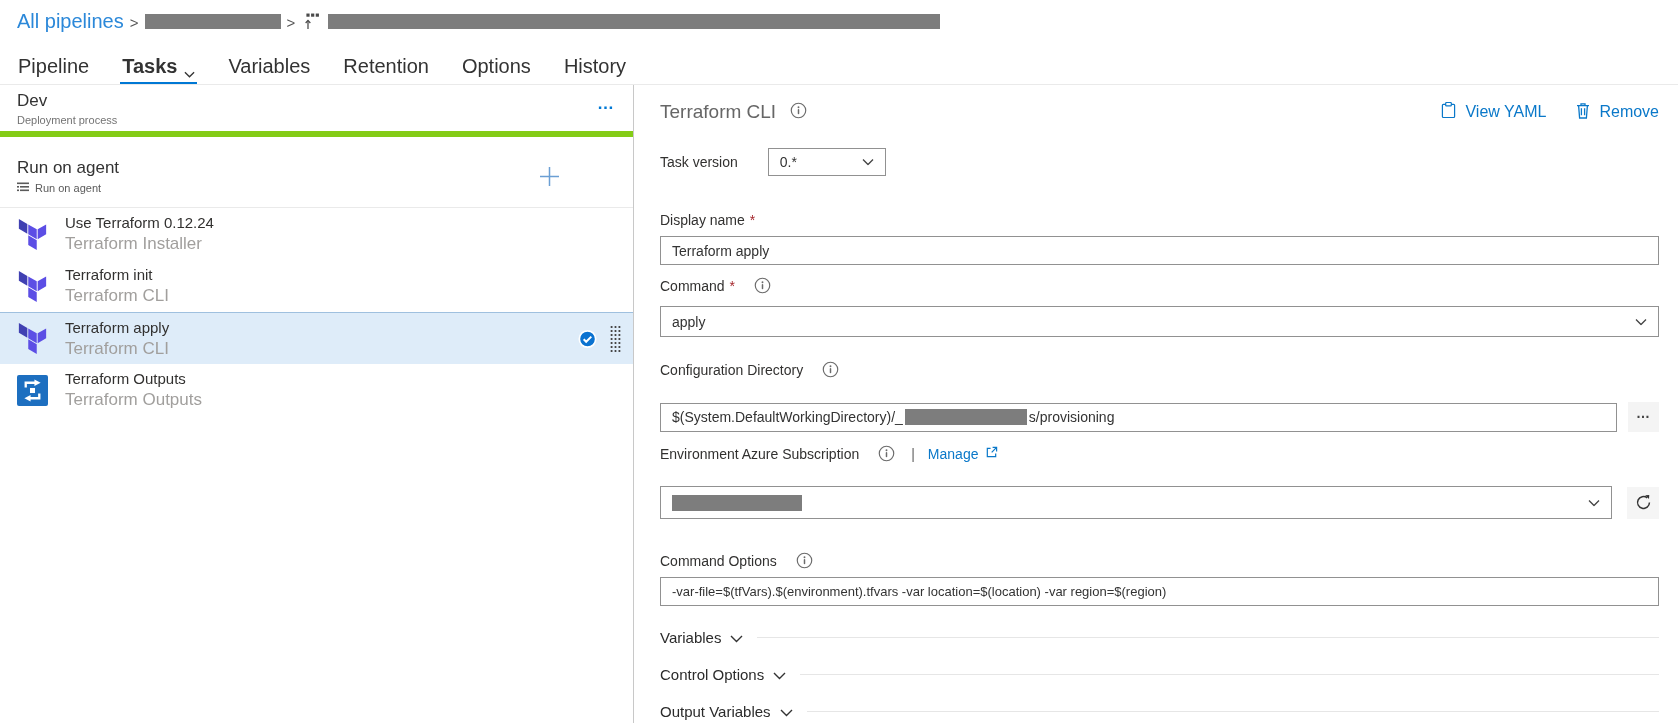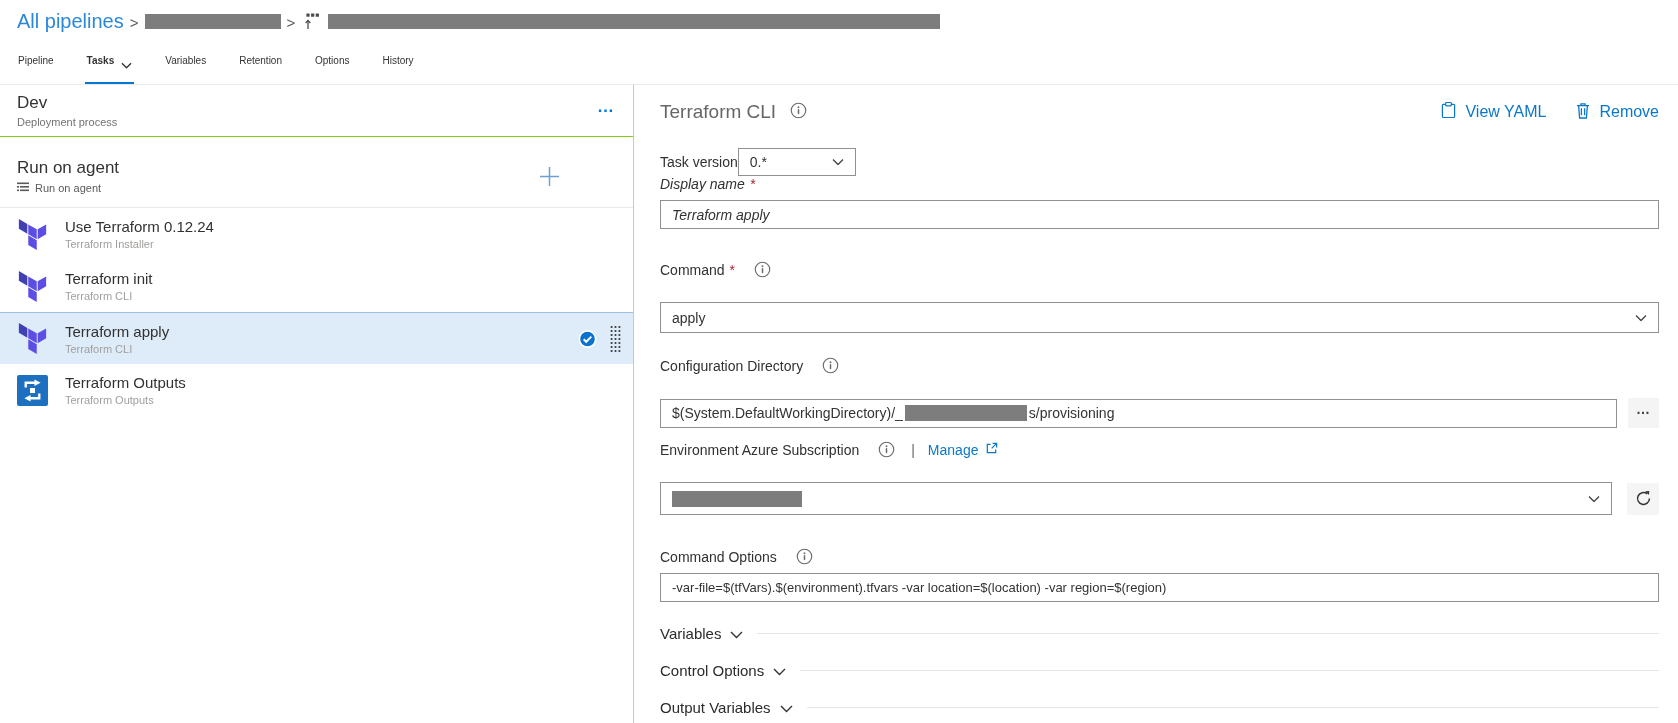--- a/index.html
+++ b/index.html
@@ -12,71 +12,71 @@
   .bc-sep { color: #555; font-size: 15px; margin-top: 2px; }
   .redact { display: inline-block; background: #7d7d7d; height: 15px; }
   .redact.r1 { width: 136px; }
   .redact.r2 { width: 612px; }
   .redact.rfield { width: 122px; height: 16px; margin: 0 2px; }
   .redact.rddl { width: 130px; height: 16px; }
   .rel-icon { display: flex; margin: 0 2px; }
 
   
   .tabbar { display: flex; align-items: stretch; height: 43px; padding-left: 16px; border-bottom: 1px solid #eaeaea; }
-  .tab { margin-right: 29px; padding: 13px 2px 0; font-size: 10px; color: #333; cursor: pointer; position: relative; display: flex; align-items: flex-start; gap: 7px; }
+  .tab { margin-right: 29px; padding: 13px 2px 0; font-size: 20px; color: #333; cursor: pointer; position: relative; display: flex; align-items: flex-start; gap: 7px; }
   .tab.selected { font-weight: 700; }
   .tab.selected::after { content: ""; position: absolute; left: 0; right: 0; bottom: 0; height: 2px; background: #0078d4; }
   .tab .tchev { margin-top: 5px; }
 
   
   .main { display: flex; height: 638px; }
   .left { width: 634px; border-right: 1px solid #c8c8c8; flex: none; }
   .right { flex: 1; padding: 10px 19px 0 26px; }
 
   
-  .stage-header { display: flex; justify-content: space-between; align-items: center; height: 52px; padding: 0 8px 0 17px; border-bottom: 1px solid #84cc16; }
+  .stage-header { display: flex; justify-content: space-between; align-items: center; height: 52px; padding: 0 8px 0 17px; border-bottom: 6px solid #84cc16; }
   .stage-title { font-size: 17px; color: #333; }
   .stage-sub { font-size: 11px; color: #737373; margin-top: 3px; }
   .more-btn { background: none; border: none; color: #0078d4; font-size: 17px; font-weight: 700; letter-spacing: 1px; cursor: pointer; padding: 0 10px 8px; }
   .gap8 { height: 8px; }
   .agent-header { display: flex; justify-content: space-between; align-items: center; height: 63px; padding-left: 17px; border-bottom: 1px solid #eaeaea; }
   .agent-title { font-size: 17px; color: #333; }
   .agent-sub { display: flex; align-items: center; gap: 6px; font-size: 11px; color: #5a5a5a; margin-top: 4px; }
   .add-btn { background: none; border: none; cursor: pointer; margin-right: 72px; padding: 0; display: flex; }
 
   .task { display: flex; align-items: center; gap: 17px; height: 52px; padding-left: 17px; position: relative; cursor: pointer; }
   .ticon { width: 31px; height: 31px; flex: none; display: flex; align-items: center; justify-content: center; }
   .t-title { font-size: 15px; color: #323130; }
-  .t-sub { font-size: 11px; color: #a19f9d; margin-top: 3px; }
+  .t-sub { font-size: 17px; color: #a19f9d; margin-top: 3px; }
   .task.selected { background: #deecf9; border-top: 1px solid #9fc0df; }
   .check-badge { position: absolute; right: 36px; top: 50%; transform: translateY(-50%); display: flex; }
   .grip { position: absolute; right: 12px; top: 50%; transform: translateY(-50%); display: flex; cursor: grab; }
 
   
   .panel-head { display: flex; justify-content: space-between; align-items: center; margin-bottom: 25px; margin-top: 6px; }
   .panel-title-wrap { display: flex; align-items: center; gap: 14px; }
   .panel-title { font-size: 19px; color: #666; font-weight: 400; }
   .head-actions { display: flex; align-items: center; gap: 30px; }
   .action-link { display: flex; align-items: center; gap: 9px; color: #0a78c9; font-size: 16px; cursor: pointer; background: none; border: none; }
 
-  .tv-row { display: flex; align-items: center; gap: 0; }
+  .tv-row { display: flex; align-items: center; gap: 30px; margin-bottom: 36px; }
   .tv-label { font-size: 14px; color: #323130; }
   .ddl { position: relative; border: 1px solid #919191; height: 28px; display: flex; align-items: center; padding: 0 30px 0 11px; font-size: 14px; background: #fff; cursor: pointer; }
   .ddl .chev { position: absolute; right: 11px; top: 50%; transform: translateY(-50%); display: flex; }
   .tv-ddl { width: 118px; }
 
   .fgroup { }
-  .mb28 { margin-bottom: 32px; font-style: italic; } .mb24 { margin-bottom: 24px; } .mb13 { margin-bottom: 13px; } .mb33 { margin-bottom: 33px; }
+  .mb28 { margin-bottom: 12px; } .mb24 { margin-bottom: 24px; } .mb13 { margin-bottom: 13px; } .mb33 { margin-bottom: 33px; }
   .flabel-row { display: flex; align-items: center; font-size: 14px; color: #323130; }
   .req { color: #a4262c; margin-left: 5px; }
   .flabel-row .info { margin-left: 19px; display: flex; }
   .pipe-sep { color: #666; margin: 0 13px 0 16px; }
   .manage-link { display: flex; align-items: center; gap: 7px; color: #0a78c9; cursor: pointer; }
   .tbox { margin-top: 8px; border: 1px solid #919191; height: 29px; display: flex; align-items: center; padding: 0 11px; font-size: 14px; color: #333; width: 100%; background: #fff; }
-  .cmd-ddl { margin-top: 24px; height: 31px; width: 100%; }
+  .cmd-ddl { margin-top: 12px; height: 31px; width: 100%; }
   .hrow { display: flex; align-items: center; margin-top: 24px; }
   .hrow .tbox, .hrow .ddl { margin-top: 0; flex: 1; }
   .dots-btn { width: 31px; height: 30px; margin-left: 11px; flex: none; background: #f4f4f4; border: none; color: #444; font-size: 14px; font-weight: 700; letter-spacing: 1px; cursor: pointer; padding-bottom: 8px; }
   .env-ddl { height: 33px; margin-right: 15px; }
   .refresh-btn { width: 32px; height: 32px; flex: none; background: #f5f5f5; border: none; display: flex; align-items: center; justify-content: center; cursor: pointer; }
   .opt-text { font-size: 13px; }
 
   .section { display: flex; align-items: center; height: 24px; margin-top: 13px; cursor: pointer; }
   .section.first { margin-top: 19px; }
   .sec-label { font-size: 15px; color: #2b2b2b; }

